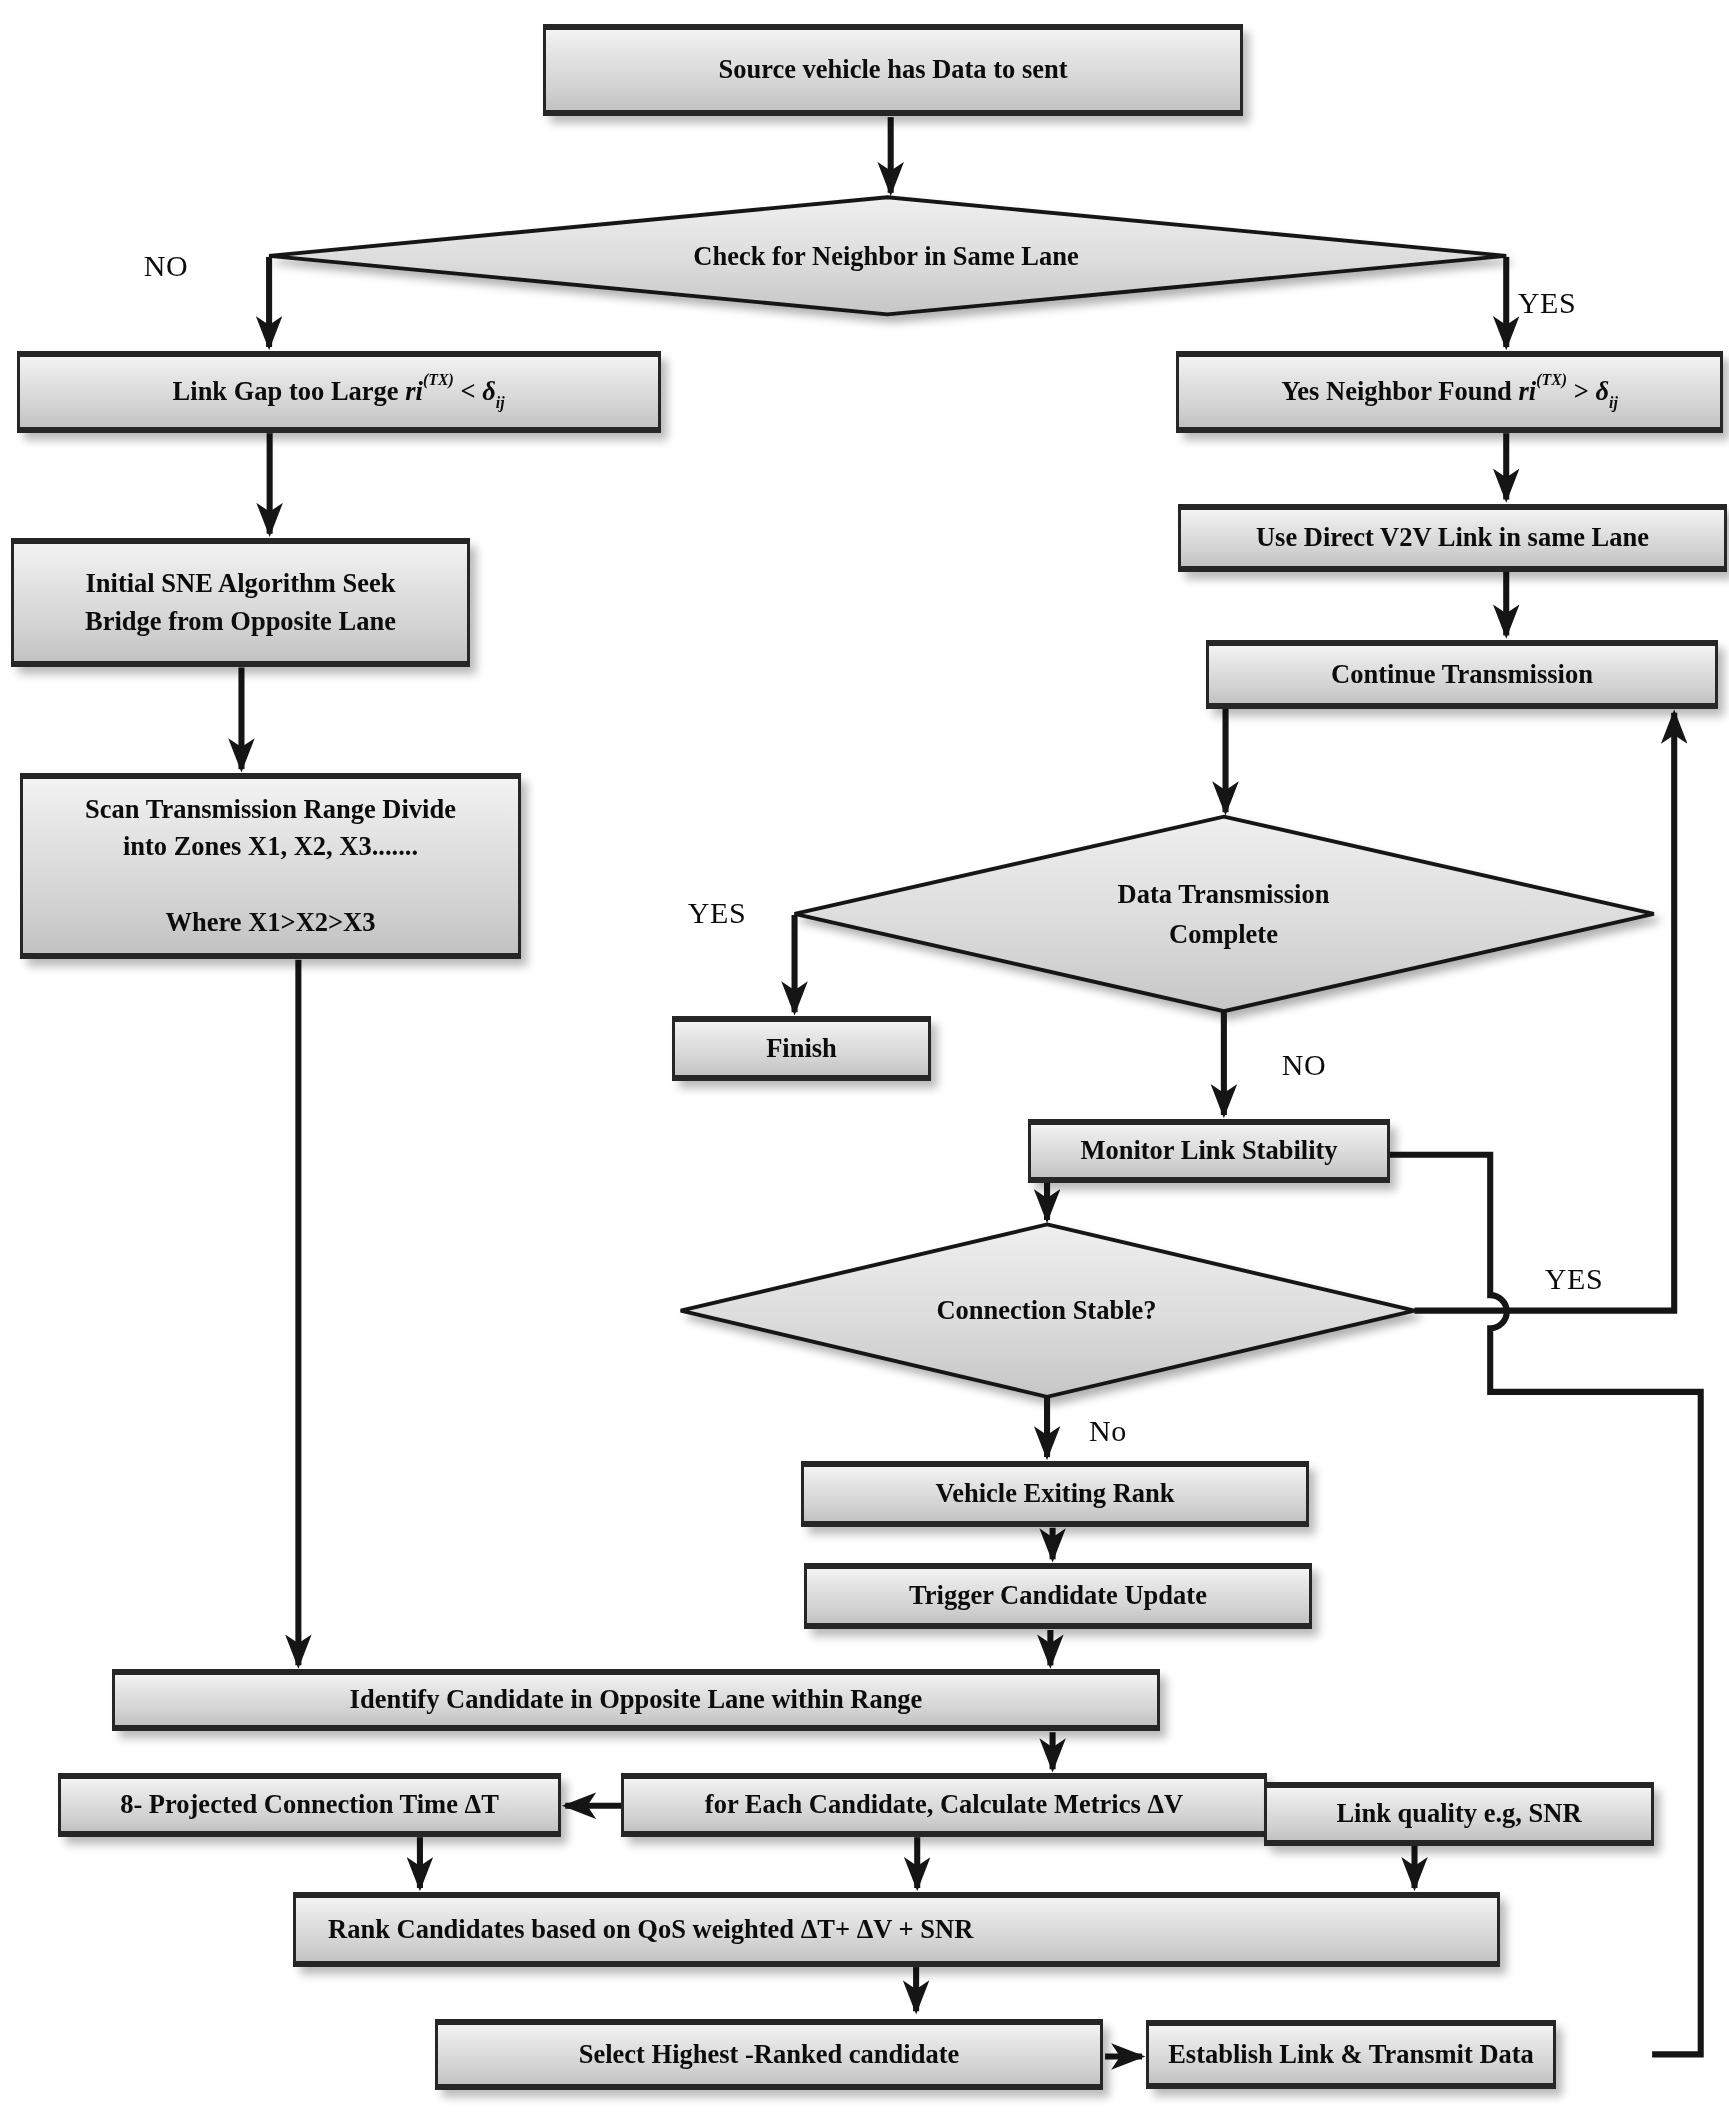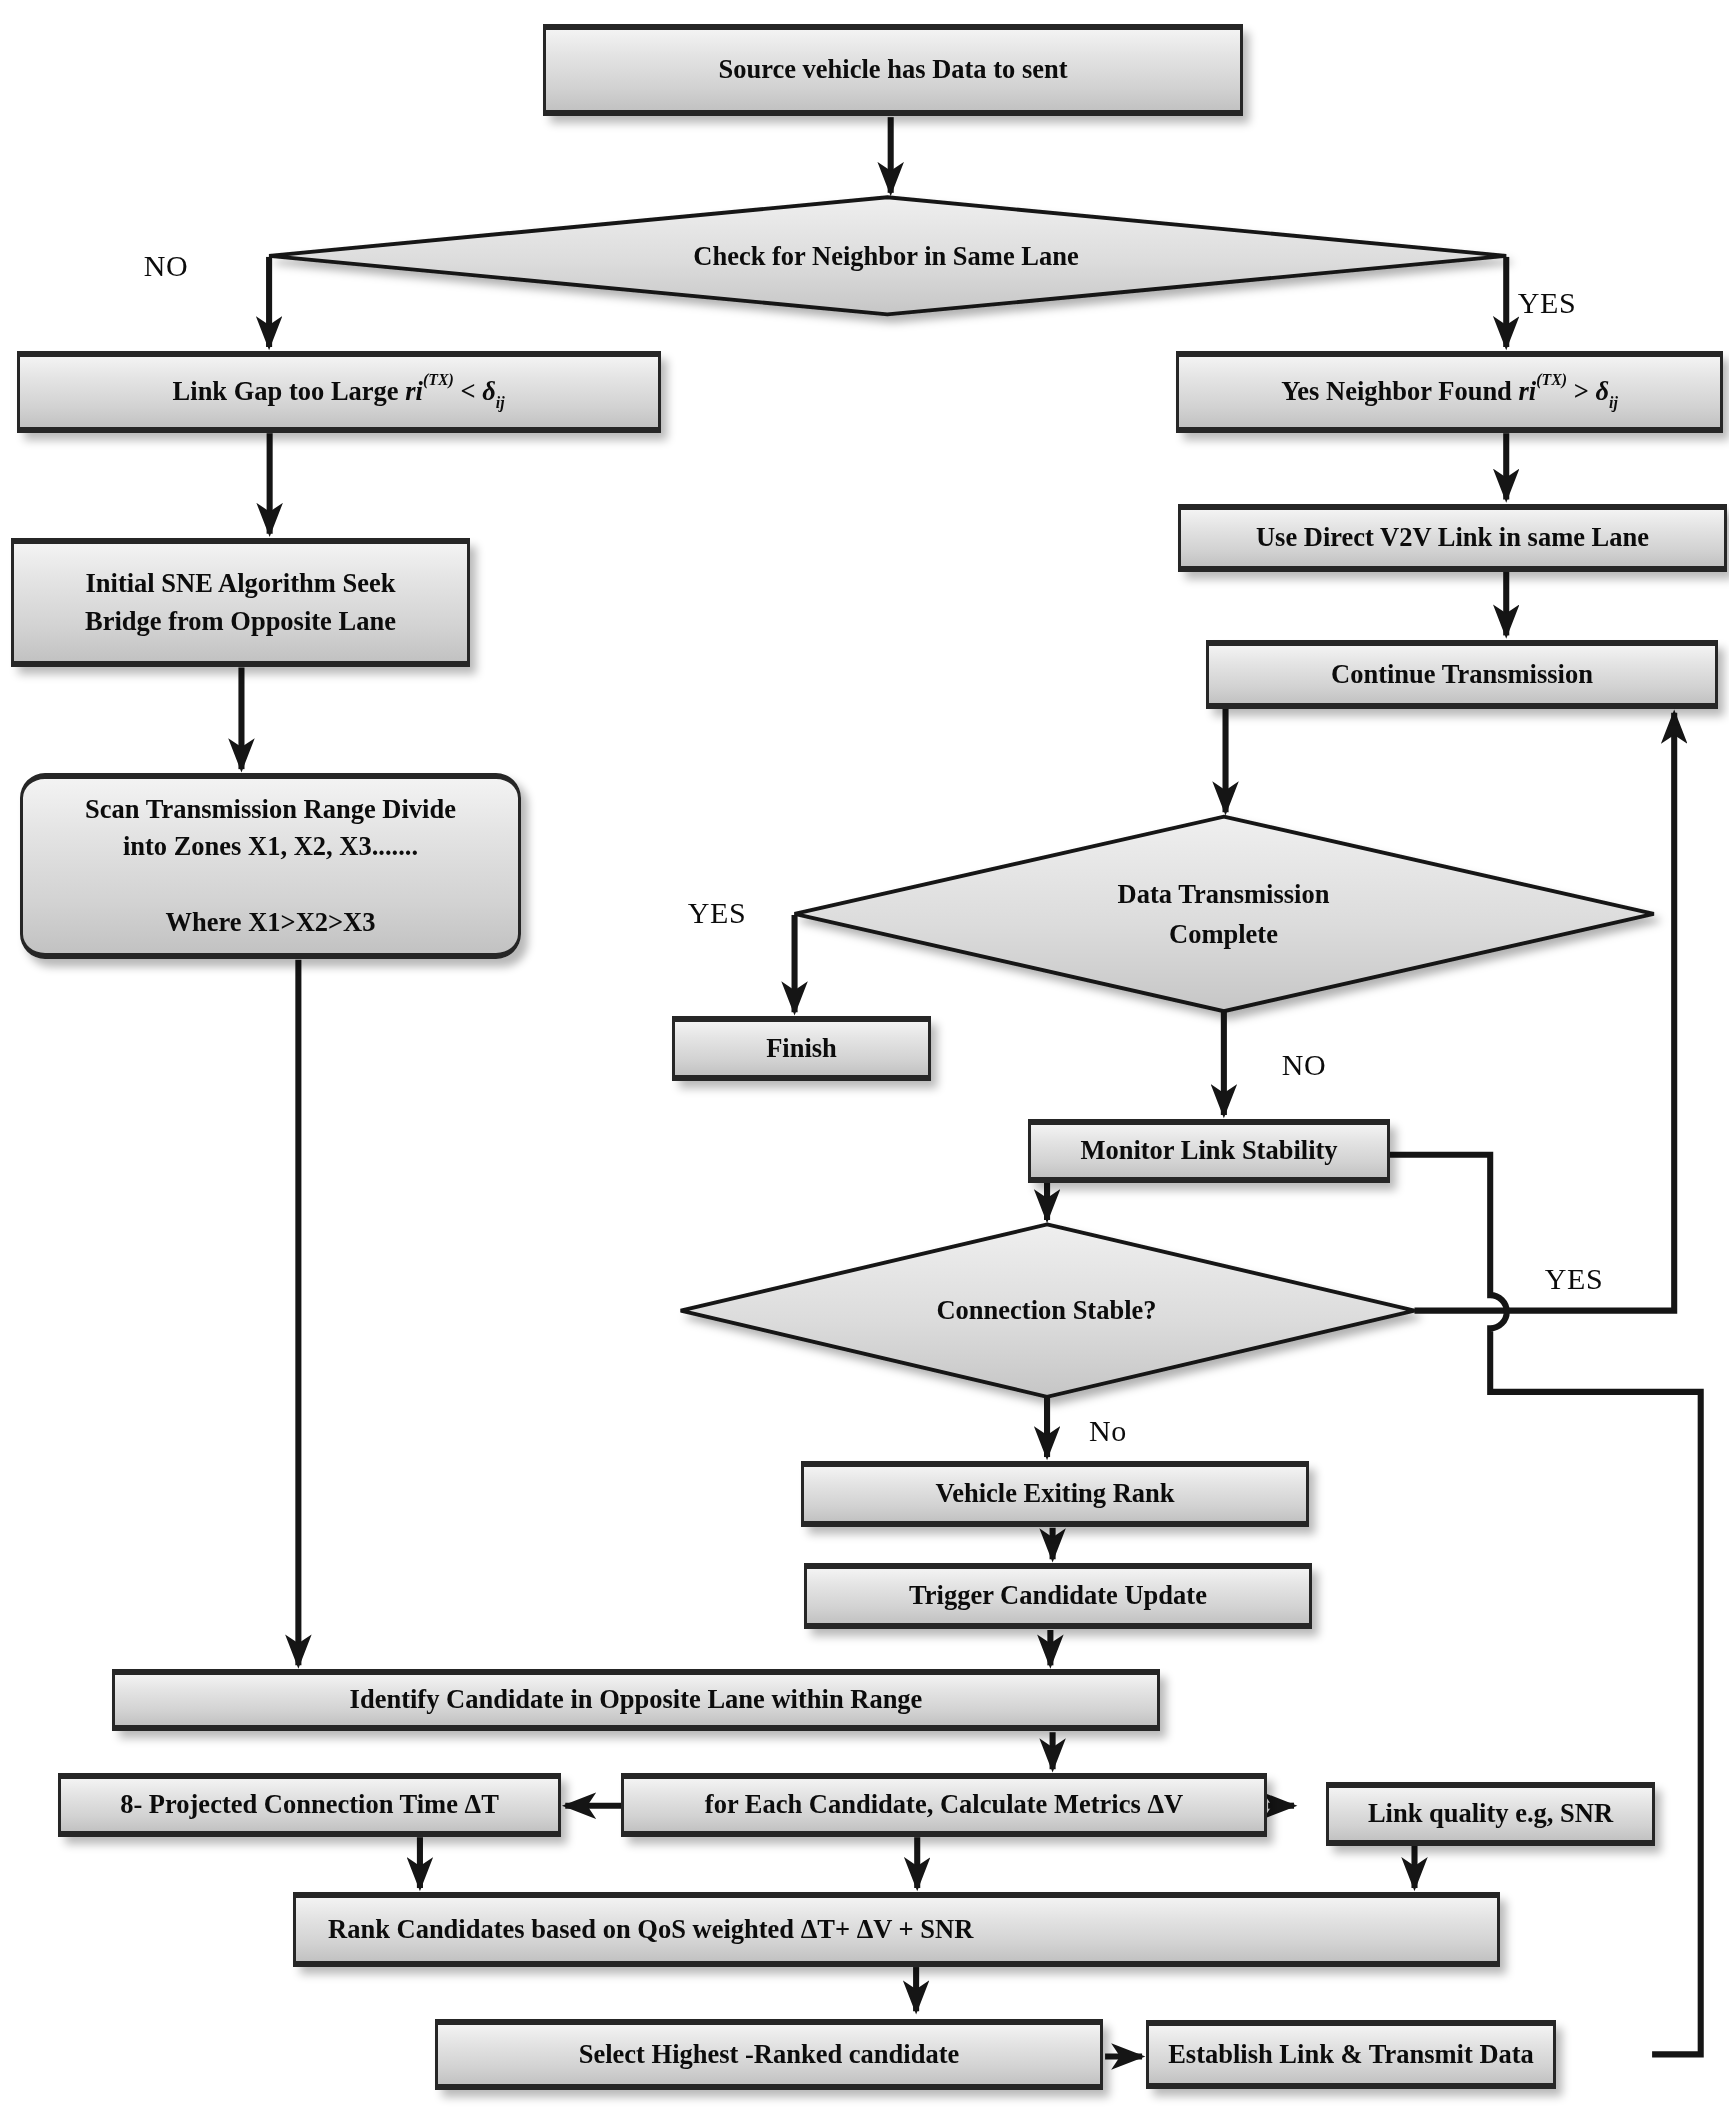--- a/index.html
+++ b/index.html
@@ -90,21 +90,21 @@
 
   <div class="box" style="left:543px; top:24px; width:700px; height:92px;">Source vehicle has Data to sent</div>
 
   <div class="box" style="left:16.6px; top:351px; width:644px; height:82px;">
     <span><span>Link Gap too Large </span><span class="mi">ri</span><sup>(TX)</sup><span> &lt; </span><span class="mi">δ</span><sub>ij</sub></span>
   </div>
 
   <div class="box" style="left:11px; top:538px; width:459px; height:129px;">Initial SNE Algorithm Seek
 Bridge from Opposite Lane</div>
 
-  <div class="box" style="left:20px; top:773px; width:501px; height:186px;border-radius:25px;">Scan Transmission Range Divide
+  <div class="box" style="left:20px; top:773px; width:501px; height:186px;">Scan Transmission Range Divide
 into Zones X1, X2, X3.......
 
 Where X1&gt;X2&gt;X3</div>
 
   <div class="box" style="left:1176px; top:351px; width:547px; height:82px;">
     <span><span>Yes Neighbor Found </span><span class="mi">ri</span><sup>(TX)</sup><span> &gt; </span><span class="mi">δ</span><sub>ij</sub></span>
   </div>
 
   <div class="box" style="left:1178px; top:504px; width:549px; height:68px;">Use Direct V2V Link in same Lane</div>
 
@@ -117,21 +117,21 @@
   <div class="box" style="left:801px; top:1461px; width:508px; height:66px;">Vehicle Exiting Rank</div>
 
   <div class="box" style="left:804px; top:1563px; width:508px; height:66px;">Trigger Candidate Update</div>
 
   <div class="box" style="left:112px; top:1669px; width:1048px; height:62px;">Identify Candidate in Opposite Lane within Range</div>
 
   <div class="box" style="left:58px; top:1773px; width:503px; height:64px;">8- Projected Connection Time ΔT</div>
 
   <div class="box" style="left:621px; top:1773px; width:646px; height:64px;">for Each Candidate, Calculate Metrics ΔV</div>
 
-  <div class="box" style="left:1326px; top:1782px; width:329px; height:64px;">Link quality e.g, SNR</div>
+  <div class="box" style="left:1264px; top:1782px; width:390px; height:64px;">Link quality e.g, SNR</div>
 
   <div class="box align-left" style="left:293px; top:1892px; width:1207px; height:75px;">Rank Candidates based on QoS weighted ΔT+ ΔV + SNR</div>
 
   <div class="box" style="left:435px; top:2019px; width:668px; height:71px;">Select Highest -Ranked candidate</div>
 
   <div class="box" style="left:1146px; top:2020px; width:410px; height:69px;">Establish Link &amp; Transmit Data</div>
 
   <div class="dtext" style="left:331px; top:210px; width:1110px; height:94px;">Check for Neighbor in Same Lane</div>
 
   <div class="dtext" style="left:939px; top:840px; width:569px; height:149px;">Data Transmission

